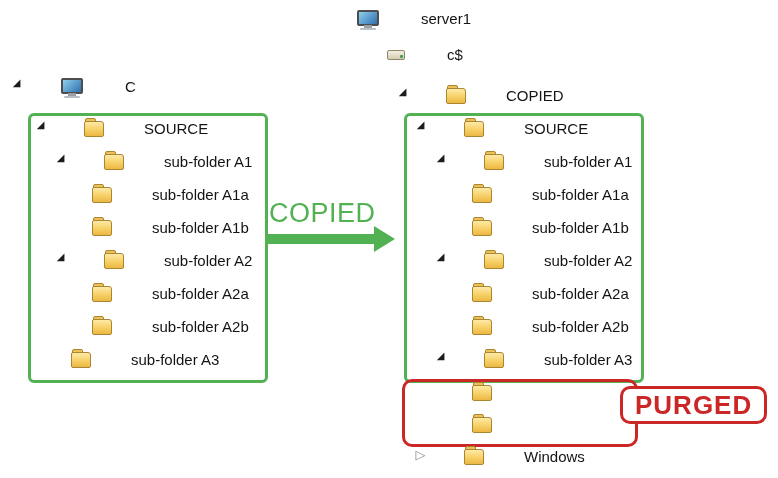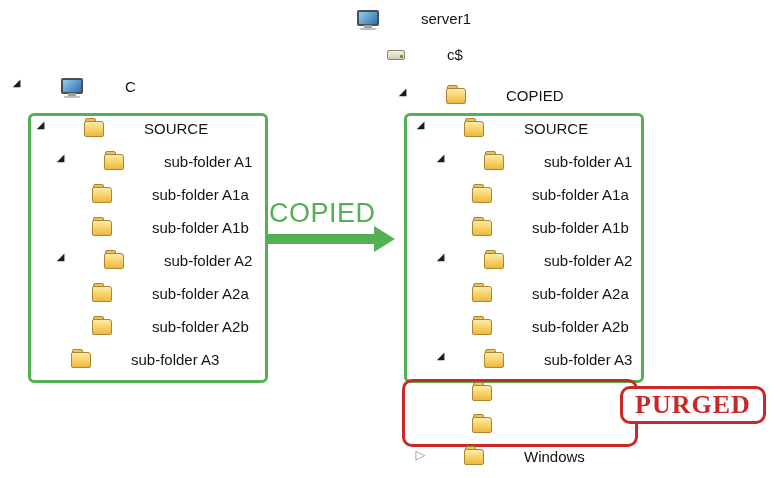--- a/index.html
+++ b/index.html
@@ -46,21 +46,21 @@
   .copied-label{position:absolute;left:269px;top:198px;font-weight:normal;font-size:27px;
         color:var(--green,#52b152);letter-spacing:0.5px;}
   .arrow-bar{position:absolute;left:268px;top:234px;width:108px;height:10px;background:var(--green,#52b152);}
   .arrow-head{position:absolute;left:374px;top:226px;width:0;height:0;
         border-top:13px solid transparent;border-bottom:13px solid transparent;
         border-left:21px solid var(--green,#52b152);}
 
   
   .purged-badge{position:absolute;left:620px;top:386px;height:32px;padding:0 12px;
         display:flex;align-items:center;background:#fff;border:3px solid var(--red,#cc2727);
-        border-radius:10px;color:var(--red,#cc2727);font-weight:bold;font-size:26px;letter-spacing:1px;font-family:Liberation Serif, serif;}
+        border-radius:10px;color:var(--red,#cc2727);font-weight:bold;font-size:26px;letter-spacing:1px;}
 </style>
 </head>
 <body>
 
 <div class="stage">
 
   <div>
 
     <div class="node" style="left:10px;top:78px">
       <span class="tw exp">◢</span>

